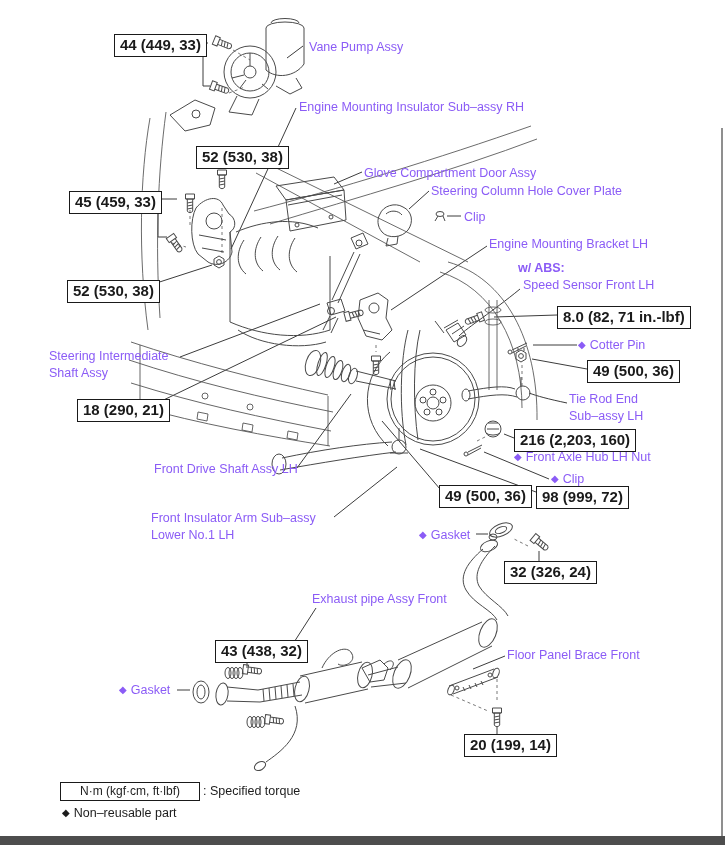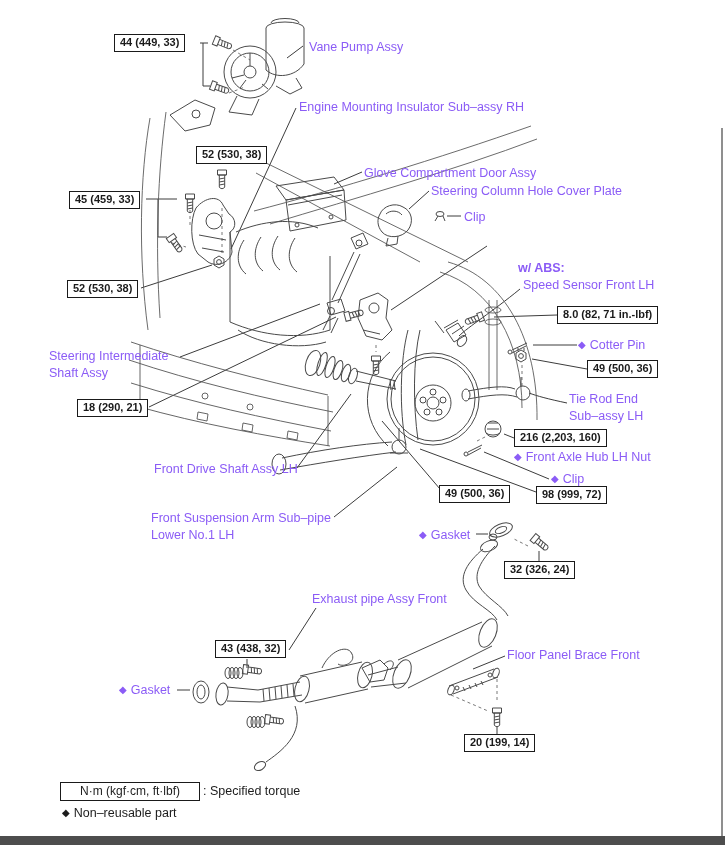--- a/index.html
+++ b/index.html
@@ -1,21 +1,21 @@
 <!DOCTYPE html>
 <html><head>
 <meta charset="utf-8">
 <style>
   html,body{margin:0;padding:0;background:#fff}
   .page{position:relative;width:725px;height:845px;background:#ffffff;
         font-family:"Liberation Sans",sans-serif;overflow:hidden}
   svg.art{position:absolute;left:0;top:0}
   .lbl{position:absolute;font-size:12.5px;color:#8b5cf6;white-space:nowrap;line-height:1.34}
   .tq{position:absolute;border:1.5px solid #1a1a1a;background:#fff;font-weight:700;
-      font-size:11px;padding:1px 5px 1px 5px;color:#1a1a1a;white-space:nowrap;line-height:1.25}
+      font-size:15px;padding:1px 5px 1px 5px;color:#1a1a1a;white-space:nowrap;line-height:1.25}
   .dia{font-size:10px;margin-right:4px;position:relative;top:-1px}
   .bold{font-weight:700}
   .ind{padding-left:5px}
   .lgbox{display:inline-block;border:1.3px solid #1a1a1a;padding:0 19px;margin-right:3px;
          font-size:12px;line-height:1.4}
   .lgline{position:absolute;font-size:12.5px;color:#1c1c1c;white-space:nowrap}
   .botbar{position:absolute;left:0;bottom:0;width:725px;height:9px;background:#4d4d4d}
   .rborder{position:absolute;left:721px;top:128px;height:708px;width:2px;background:#8f8f8f}
 </style>
 </head>
@@ -297,20 +297,21 @@
   <div class="tq" style="left:439px;top:485px">49 (500, 36)</div>
   <div class="tq" style="left:504px;top:561px">32 (326, 24)</div>
   <div class="tq" style="left:215px;top:640px">43 (438, 32)</div>
   <div class="tq" style="left:464px;top:734px">20 (199, 14)</div>
 
   <div class="lbl" style="left:309px;top:39px">Vane Pump Assy</div>
   <div class="lbl" style="left:299px;top:99px">Engine Mounting Insulator Sub–assy RH</div>
   <div class="lbl" style="left:431px;top:183px">Steering Column Hole Cover Plate</div>
   <div class="lbl" style="left:364px;top:165px">Glove Compartment Door Assy</div>
   <div class="lbl" style="left:464px;top:209px">Clip</div>
+  <div class="lbl" style="left:489px;top:236px">Engine Mounting Bracket LH</div>
 
   <div class="lbl" style="left:518px;top:260px">
     <span class="bold">w/ ABS:</span><br>
     <span class="ind">Speed Sensor Front LH</span>
   </div>
 
   <div class="lbl" style="left:578px;top:337px">
     <span class="dia">◆</span><span>Cotter Pin</span>
   </div>
 
@@ -328,21 +329,21 @@
   </div>
 
   <div class="lbl" style="left:49px;top:348px">
     <span>Steering Intermediate</span><br>
     <span>Shaft Assy</span>
   </div>
 
   <div class="lbl" style="left:154px;top:461px">Front Drive Shaft Assy LH</div>
 
   <div class="lbl" style="left:151px;top:510px">
-    <span>Front Suspension Arm Sub–pipe</span><br>
+    <span>Front Insulator Arm Sub–assy</span><br>
     <span>Lower No.1 LH</span>
   </div>
 
   <div class="lbl" style="left:419px;top:527px">
     <span class="dia">◆</span><span>Gasket</span>
   </div>
 
   <div class="lbl" style="left:312px;top:591px">Exhaust pipe Assy Front</div>
   <div class="lbl" style="left:507px;top:647px">Floor Panel Brace Front</div>
 

